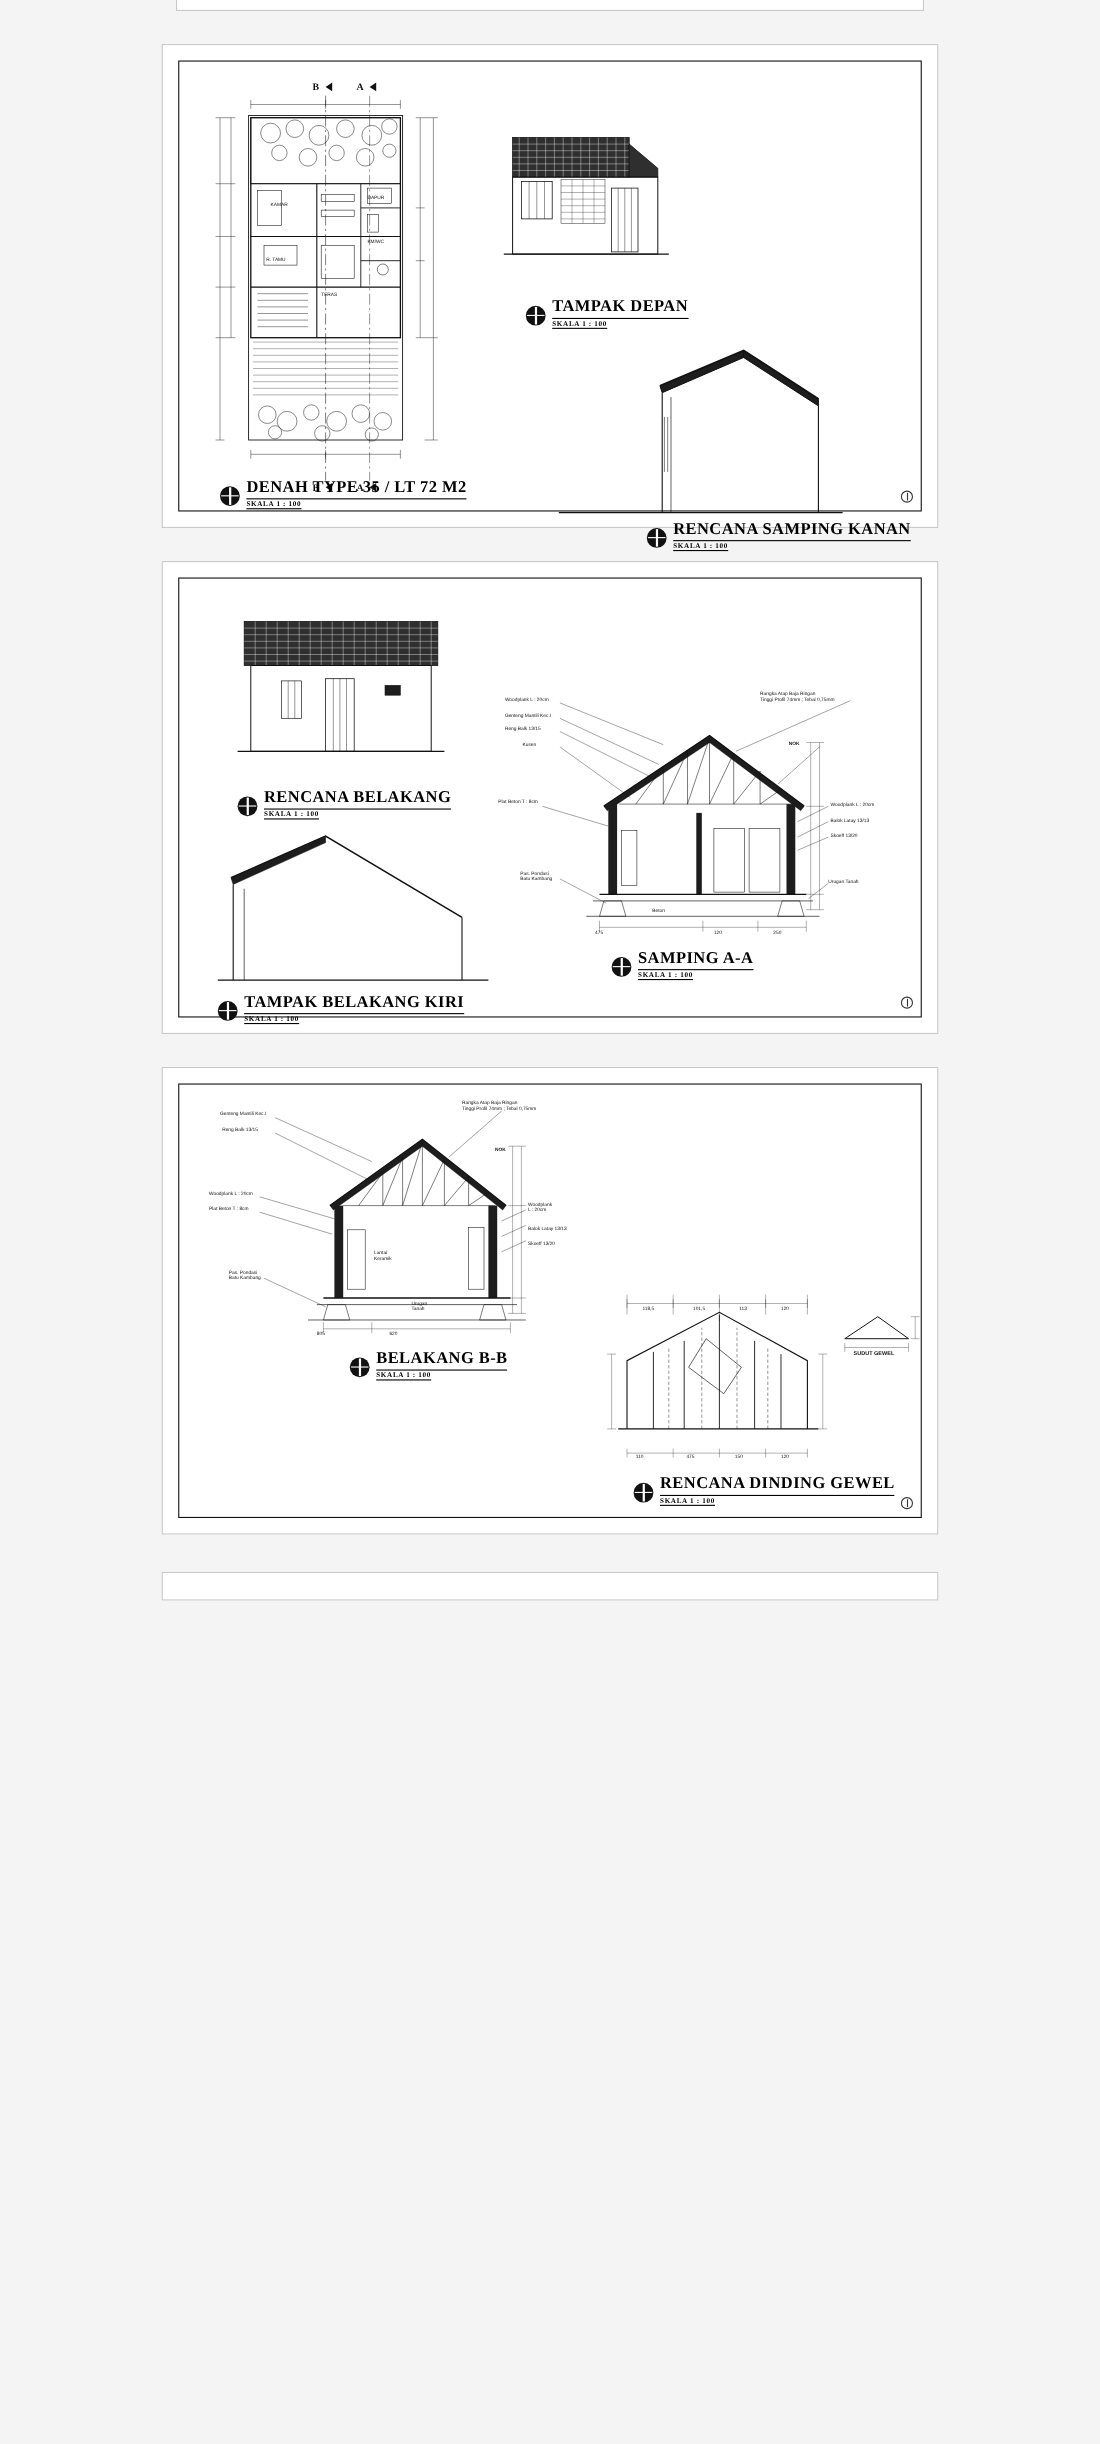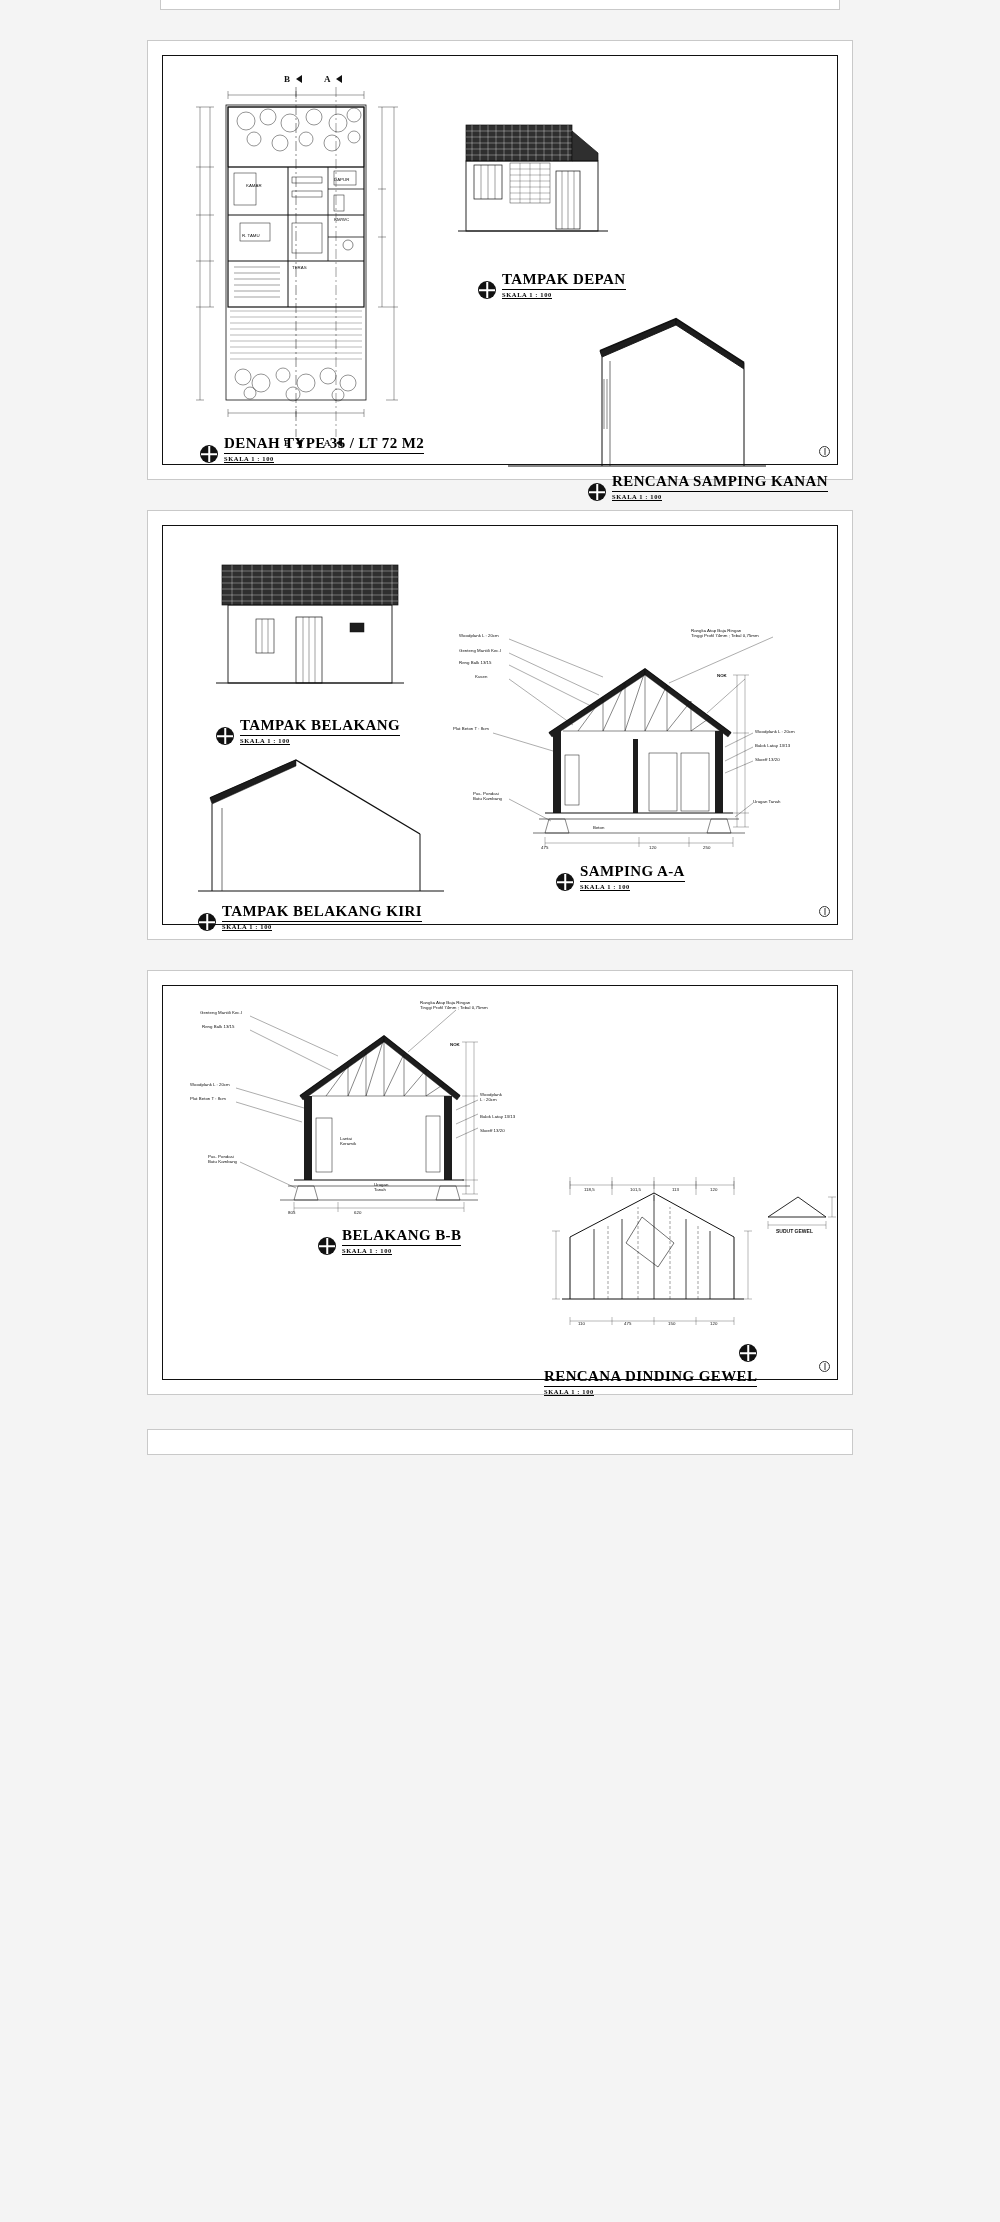--- a/index.html
+++ b/index.html
@@ -30,21 +30,21 @@
   .strip {
     background: #ffffff;
     border: 1px solid #c9c9c9;
     margin: 0 auto;
   }
 
   
   .titleblock {
     position: absolute;
     display: flex;
-    align-items: flex-end;
+    align-items: center;
     gap: 6px;
     white-space: nowrap;
   }
   .tb-badge {
     width: 18px; height: 18px;
     border-radius: 50%;
     background: #111;
     position: relative;
     flex: none;
     margin-top: 3px;
@@ -416,21 +416,21 @@
           <rect x="142" y="82" width="14" height="9" fill="#1d1d1d" stroke-width="0.5"></rect>
 
           <line x1="8" y1="142" x2="196" y2="142" stroke-width="1.1"></line>
         </g>
       </svg>
     </div>
 
     <div class="titleblock" style="left:68px;top:206px;">
       <div class="tb-badge"></div>
       <div class="tb-text">
-        <div class="tb-title">TAMPAK BELAKANG</div>
+        <div class="tb-title">RENCANA BELAKANG</div>
         <div class="tb-scale">SKALA 1 : 100</div>
       </div>
     </div>
 
     <div class="drawing" style="left:40px;top:235px;width:270px;height:160px;">
       <svg width="270" height="160" viewBox="0 0 270 160">
         <g stroke="#111" fill="none" stroke-width="0.9">
           <path d="M22,52 L108,14 L232,88" stroke-width="1.4"></path>
           <path d="M22,52 L108,14 L108,20 L24,58 Z" fill="#1d1d1d" stroke-width="0.5"></path>
           <line x1="24" y1="58" x2="24" y2="145" stroke-width="1"></line>
@@ -709,21 +709,21 @@
       <div class="lbl" style="left:86px;top:150px;">475</div>
       <div class="lbl" style="left:130px;top:150px;">150</div>
       <div class="lbl" style="left:172px;top:150px;">120</div>
       <div class="lbl" style="left:46px;top:16px;">118,5</div>
       <div class="lbl" style="left:92px;top:16px;">101,5</div>
       <div class="lbl" style="left:134px;top:16px;">113</div>
       <div class="lbl" style="left:172px;top:16px;">120</div>
       <div class="lbl b" style="left:238px;top:58px;font-size:5px;">SUDUT GEWEL</div>
     </div>
 
-    <div class="titleblock" style="left:396px;top:370px;flex-direction:column;">
+    <div class="titleblock" style="left:428px;top:370px;">
       <div class="tb-badge"></div>
       <div class="tb-text">
         <div class="tb-title">RENCANA DINDING GEWEL</div>
         <div class="tb-scale">SKALA 1 : 100</div>
       </div>
     </div>
 
     <div class="corner-mark" style="right:22px;bottom:22px;"></div>
   </div>
 

